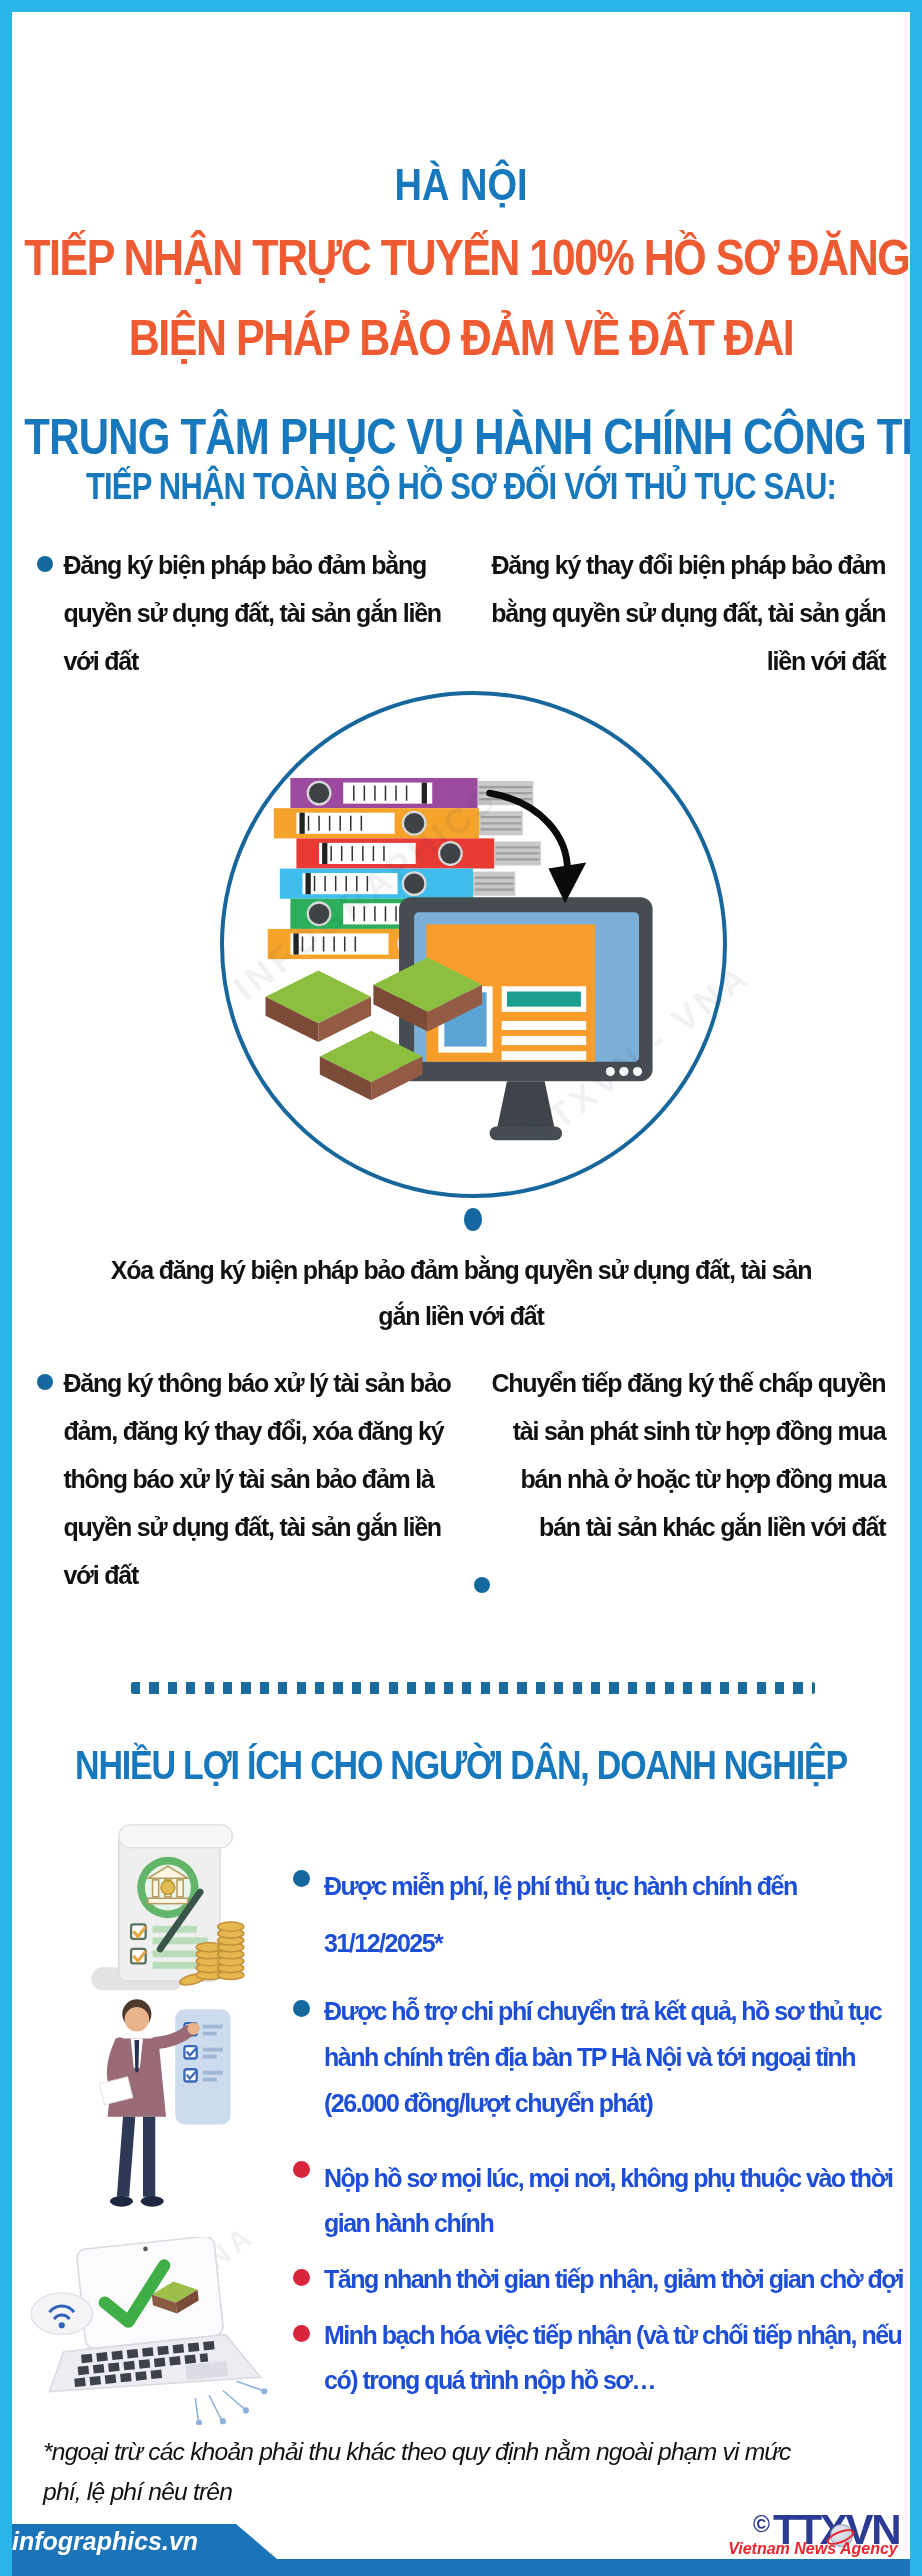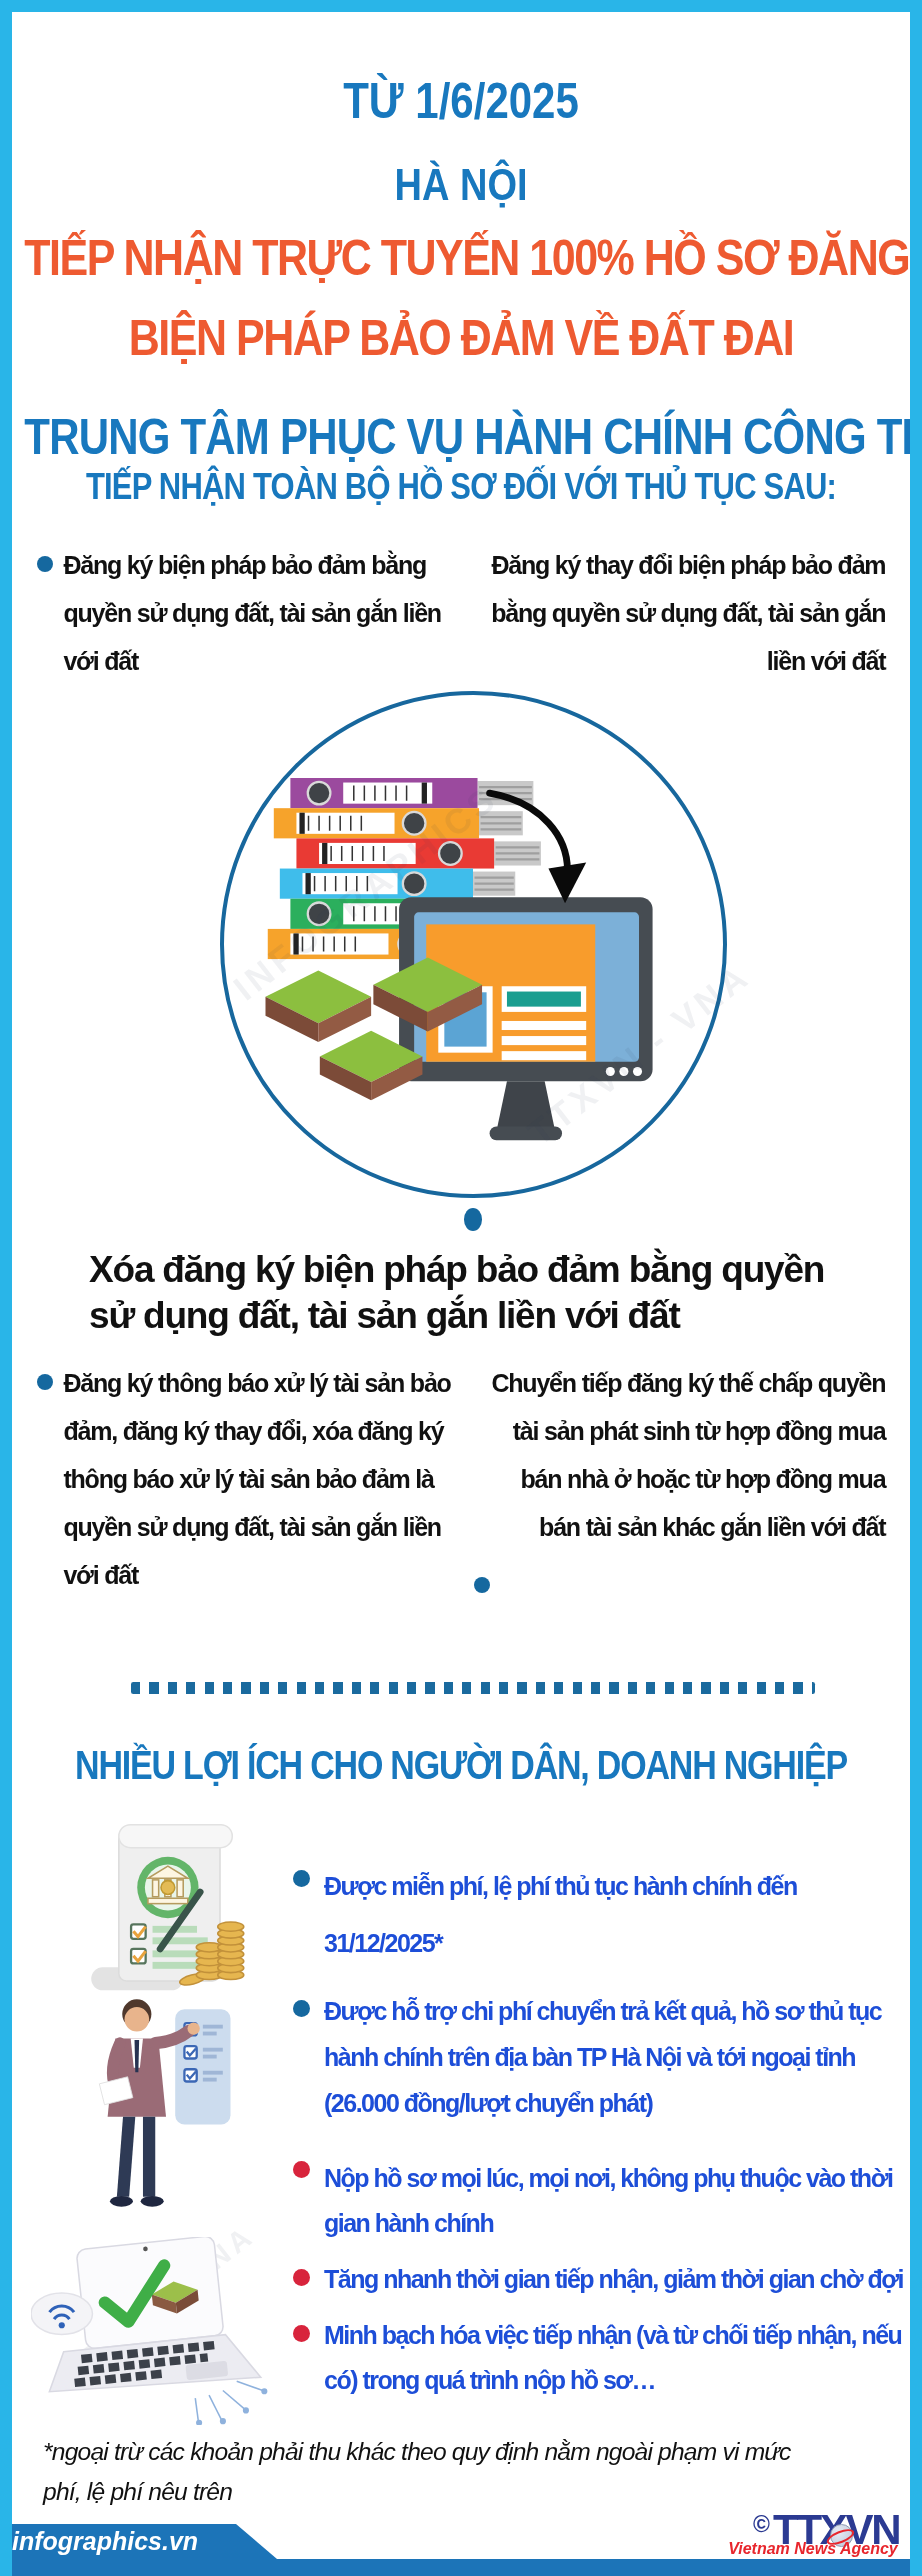--- a/index.html
+++ b/index.html
@@ -20,21 +20,21 @@
   .bullet-col{display:flex;align-items:flex-start;gap:10.8px;}
   .bullet-col .txt{font-size:25px;font-weight:bold;color:#111;letter-spacing:-1.2px;line-height:48px;width:411px;}
   .dot{width:16px;height:16px;border-radius:50%;background:#15689F;flex:0 0 auto;margin-top:15.4px;}
   .col-left{left:24.6px;}
   .col-right{right:24.6px;flex-direction:column;}
   .col-right .txt{text-align:right;}
   .sec1{top:529px;}
   .sec2{top:1347px;}
   .big-circle{left:208px;top:679px;width:507px;height:507px;border:4.6px solid #17679D;border-radius:50%;box-sizing:border-box;background:#fff;}
   .circle-dot{left:452px;top:1196px;width:18.4px;height:23px;border-radius:50%;background:#15689F;}
-  .mid-text{top:1235px;left:77px;right:77px;text-align:left;font-size:37px;font-weight:bold;color:#111;
+  .mid-text{top:1235px;left:77px;right:77px;text-align:center;font-size:25px;font-weight:bold;color:#111;
             letter-spacing:-1.2px;line-height:46px;}
   .divider{top:1670px;left:119px;width:684px;height:11.5px;border-radius:2.3px;
            background:repeating-linear-gradient(90deg,#1A6A9E 0 9.2px,transparent 9.2px 18.4px);}
   .ben-head{top:1734px;font-size:34px;letter-spacing:-1.2px;}
   .ben-text{font-size:25px;font-weight:bold;color:#1d4ed8;letter-spacing:-1.5px;}
   .ben-row{display:flex;align-items:flex-start;gap:14px;}
   .bdot{width:17px;height:17px;border-radius:50%;flex:0 0 auto;margin-top:12.3px;}
   .footnote{top:2420px;left:31px;width:776px;font-size:24.6px;font-style:italic;color:#111;
             letter-spacing:-0.8px;line-height:40px;font-weight:400;}
   .strip{left:0;bottom:0;width:922px;height:17px;background:#1C74B8;}
@@ -48,23 +48,20 @@
   .globe::after{content:"";position:absolute;left:-4.6px;top:6.1px;width:29px;height:12.3px;border:2.3px solid #E8262D;
                 border-radius:50%;transform:rotate(-22deg);box-sizing:border-box;}
   .agency{right:12.3px;bottom:18.4px;font-size:16px;font-weight:bold;color:#E8262D;font-style:italic;letter-spacing:0;}
   .wm{color:rgba(40,60,90,.07);font-weight:bold;font-size:35px;letter-spacing:4.6px;transform:rotate(-38deg);white-space:nowrap;}
 </style>
 </head>
 <body>
 
 <div id="canvas">
 
-  <div class="abs center-line date">
-    <span class="cond blue-h">TỪ 1/6/2025</span>
-  </div>
   <div class="abs center-line city">
     <span class="cond blue-h">HÀ NỘI</span>
   </div>
   <div class="abs center-line title1">
     <span class="cond orange-h">TIẾP NHẬN TRỰC TUYẾN 100% HỒ SƠ ĐĂNG KÝ</span>
   </div>
   <div class="abs center-line title2">
     <span class="cond orange-h">BIỆN PHÁP BẢO ĐẢM VỀ ĐẤT ĐAI</span>
   </div>
   <div class="abs center-line intro1">

